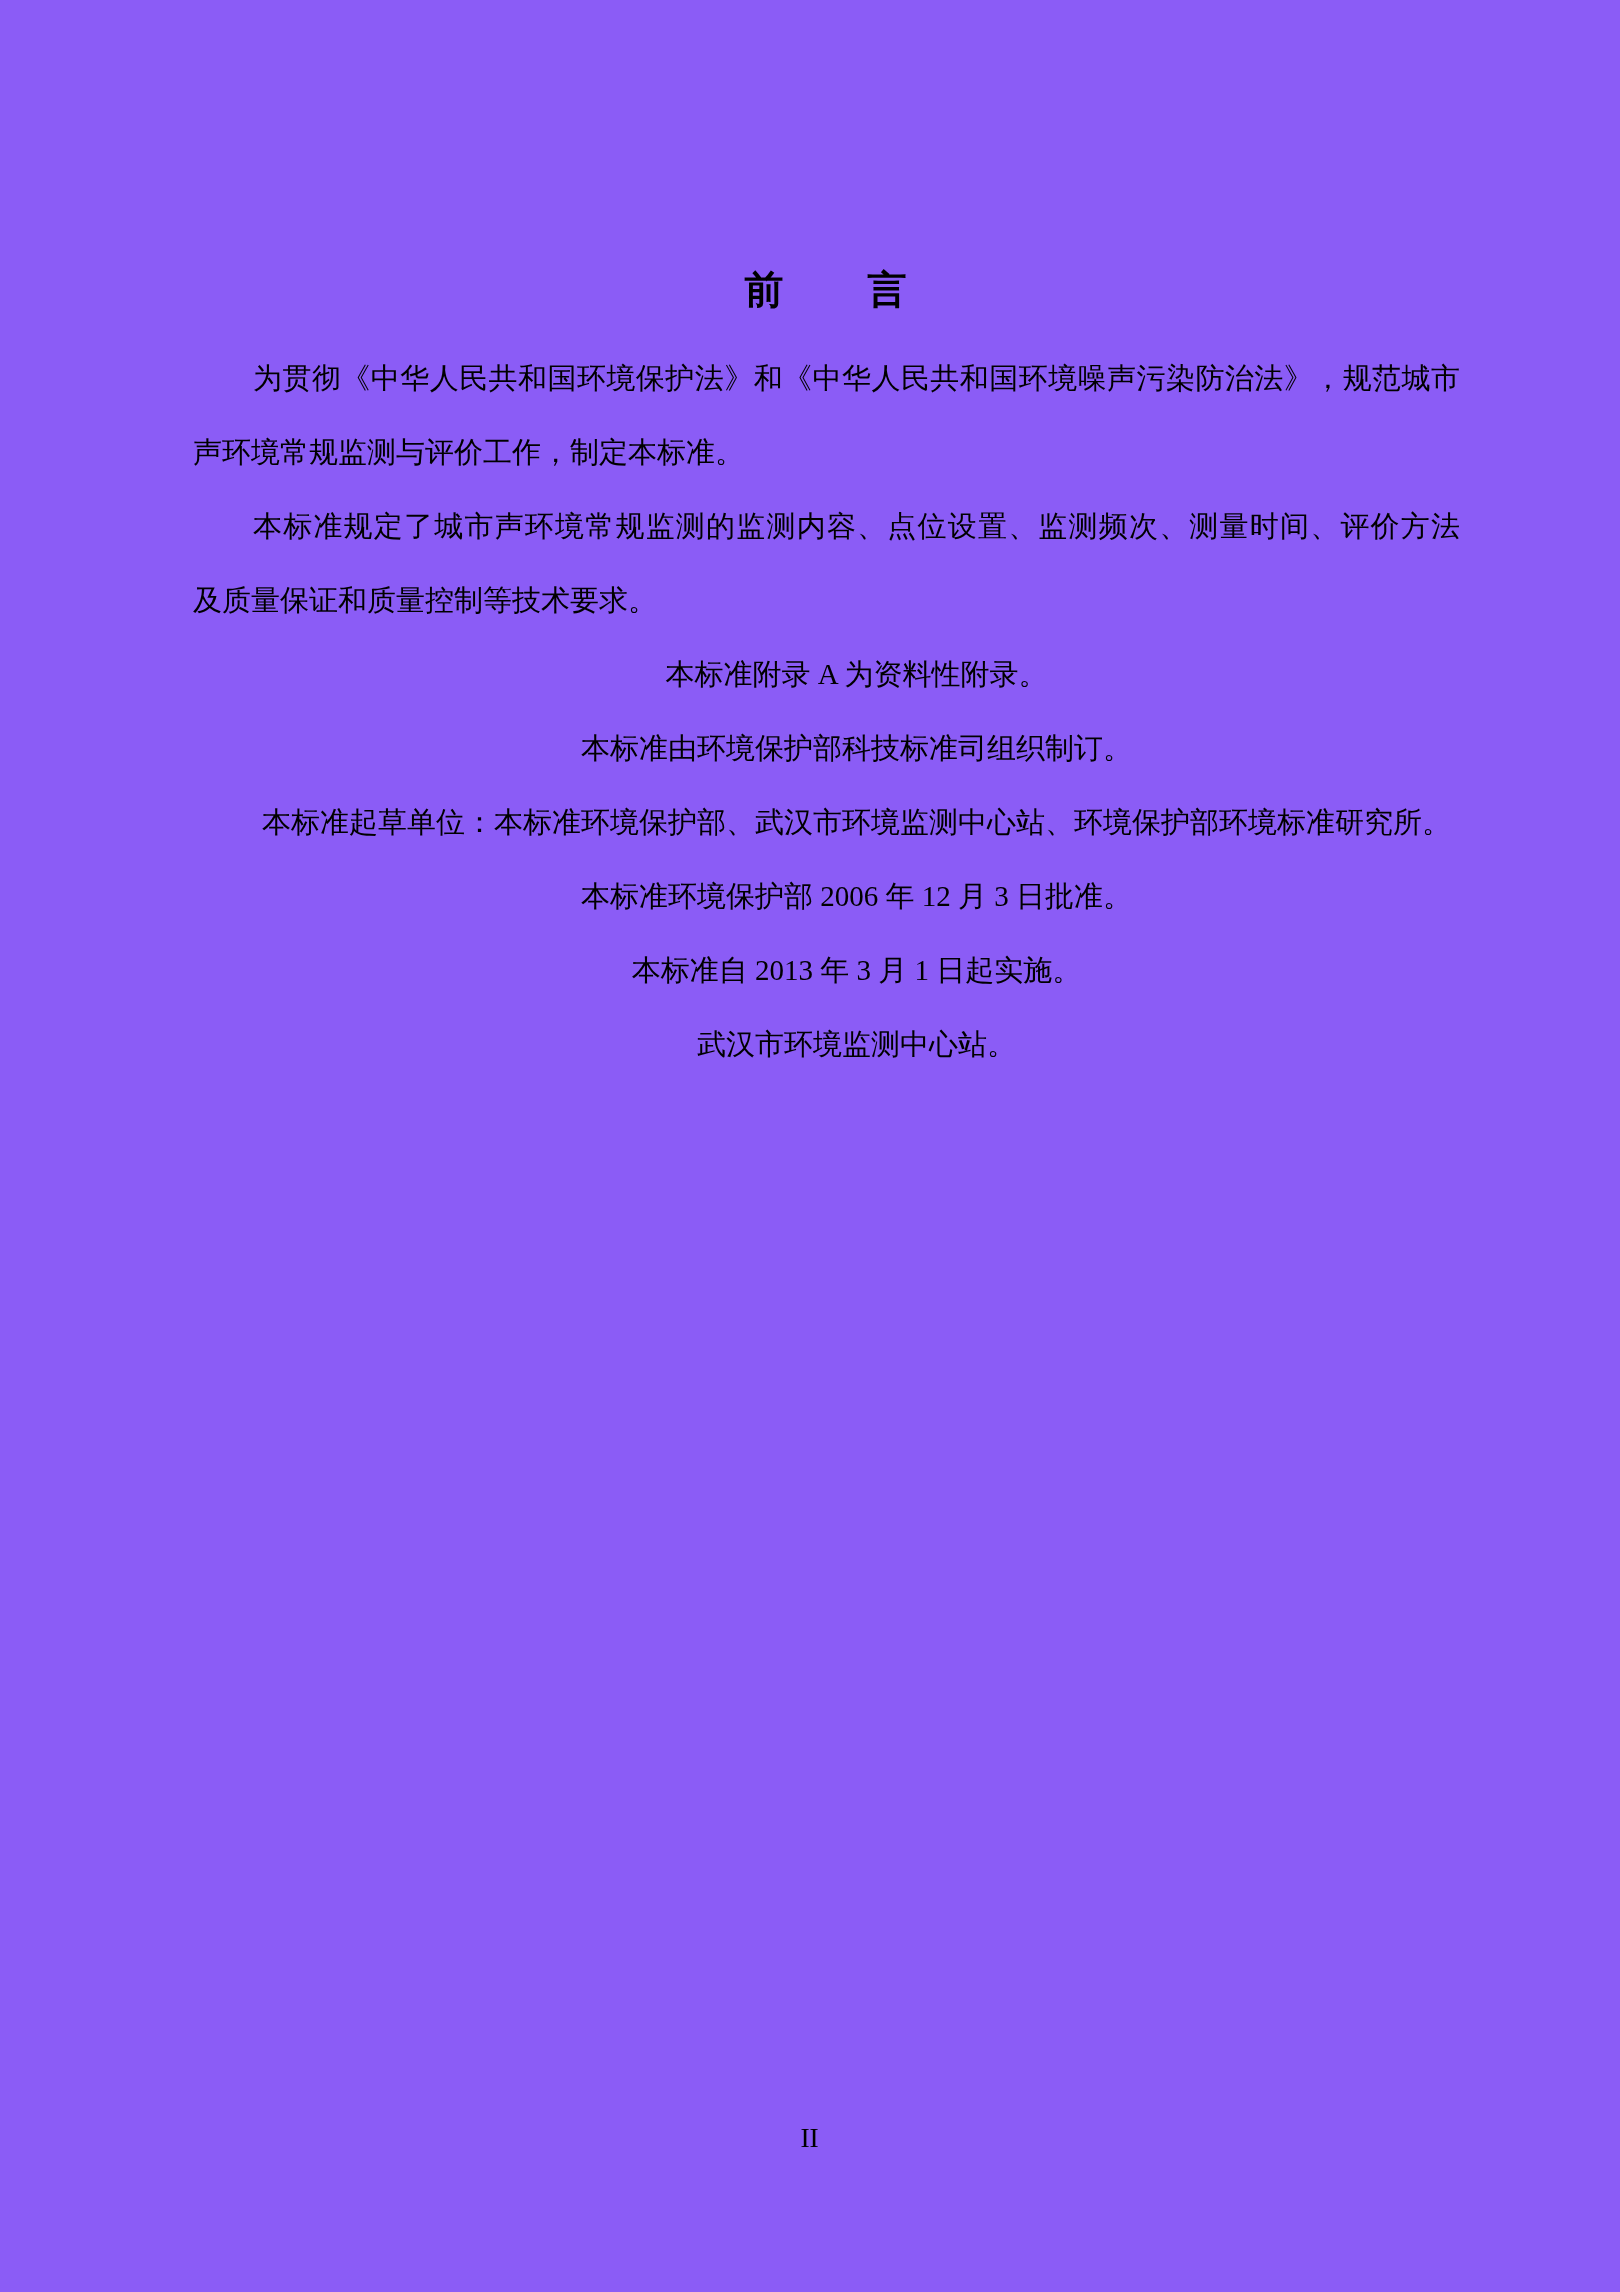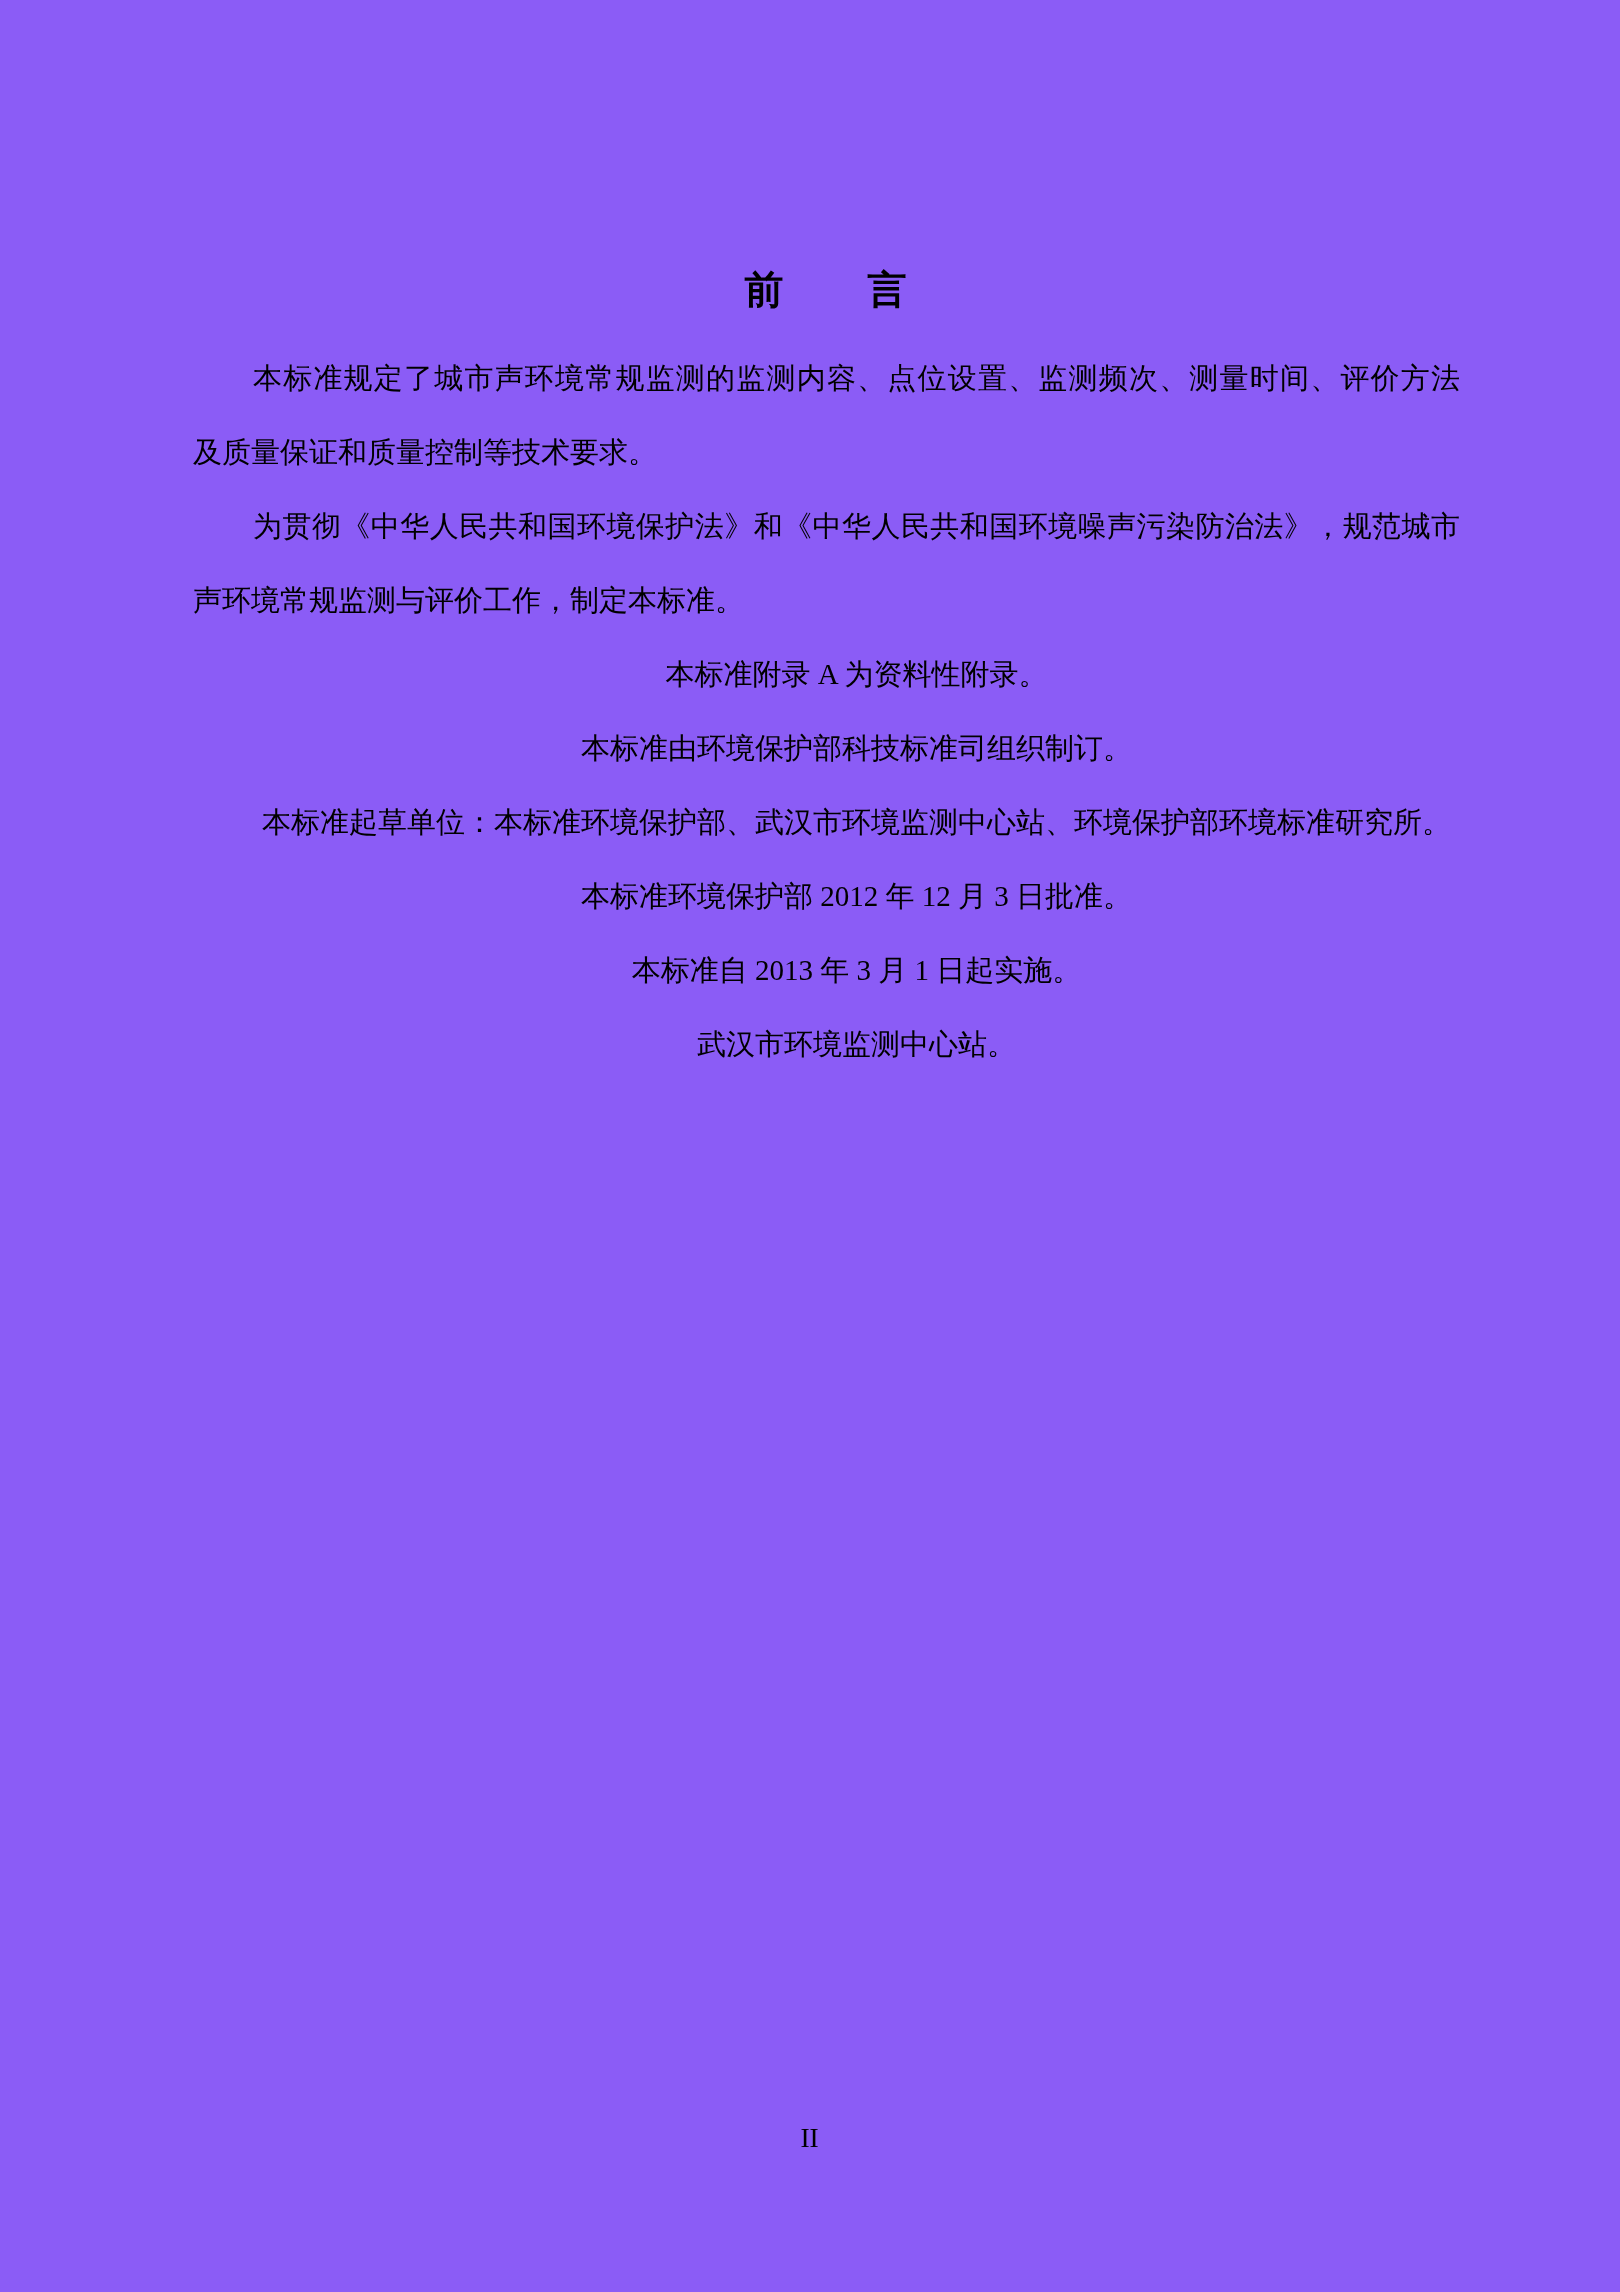--- a/index.html
+++ b/index.html
@@ -69,43 +69,43 @@
 </head>
 <body>
 
 <div class="page">
 
   <h1 class="doc-title">前　　言</h1>
 
   <div class="doc-body">
 
     <p class="para">
-      <span class="line indent fill" style="display:block">本标准规定了城市声环境常规监测的监测内容、点位设置、监测频次、测量时间、评价方法</span>
-      <span class="line" style="display:block">及质量保证和质量控制等技术要求。</span>
+      <span class="line indent fill" style="display:block">为贯彻《中华人民共和国环境保护法》和《中华人民共和国环境噪声污染防治法》，规范城市</span>
+      <span class="line" style="display:block">声环境常规监测与评价工作，制定本标准。</span>
     </p>
 
     <p class="para">
-      <span class="line indent fill" style="display:block">为贯彻《中华人民共和国环境保护法》和《中华人民共和国环境噪声污染防治法》，规范城市</span>
-      <span class="line" style="display:block">声环境常规监测与评价工作，制定本标准。</span>
+      <span class="line indent fill" style="display:block">本标准规定了城市声环境常规监测的监测内容、点位设置、监测频次、测量时间、评价方法</span>
+      <span class="line" style="display:block">及质量保证和质量控制等技术要求。</span>
     </p>
 
     <p class="para">
       <span class="line indent" style="display:block">本标准附录 A 为资料性附录。</span>
     </p>
 
     <p class="para">
       <span class="line indent" style="display:block">本标准由环境保护部科技标准司组织制订。</span>
     </p>
 
     <p class="para">
       <span class="line indent" style="display:block">本标准起草单位：本标准环境保护部、武汉市环境监测中心站、环境保护部环境标准研究所。</span>
     </p>
 
     <p class="para">
-      <span class="line indent" style="display:block">本标准环境保护部 2012 年 12 月 3 日批准。</span>
+      <span class="line indent" style="display:block">本标准环境保护部 2006 年 12 月 3 日批准。</span>
     </p>
 
     <p class="para">
       <span class="line indent" style="display:block">本标准自 2013 年 3 月 1 日起实施。</span>
     </p>
 
     <p class="para">
       <span class="line indent" style="display:block">武汉市环境监测中心站。</span>
     </p>
 

